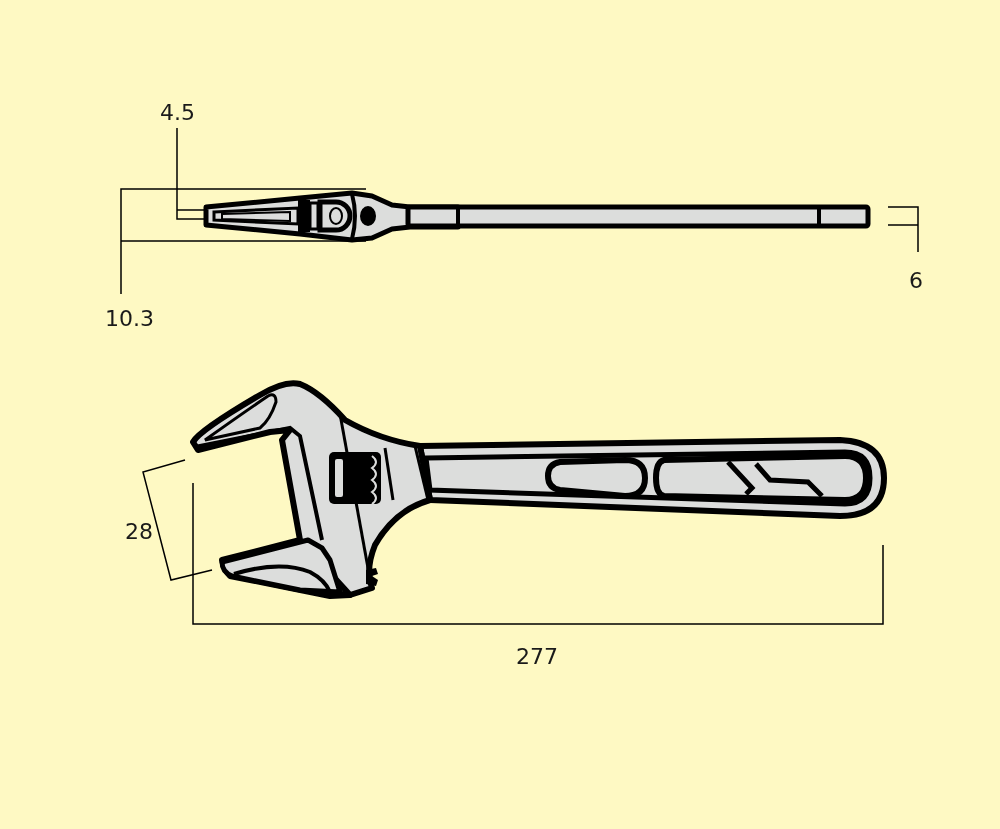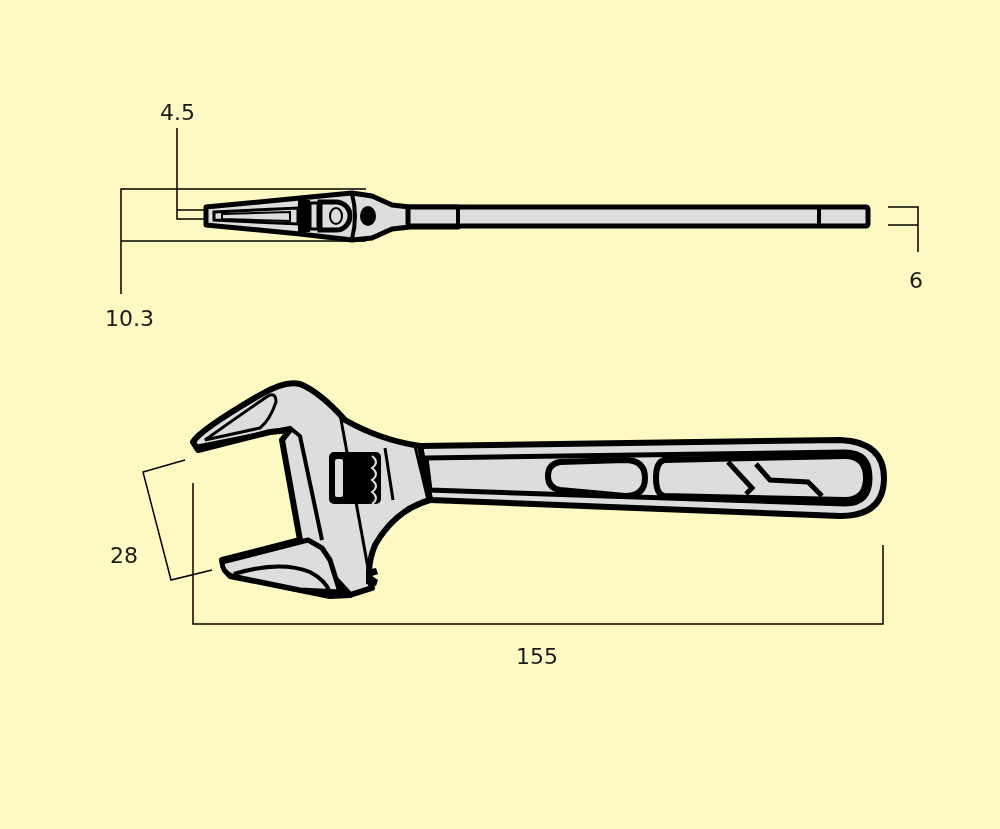--- a/index.html
+++ b/index.html
@@ -115,16 +115,16 @@
 
       <polyline points="185,460 143,472 171,580 212,570"></polyline>
 
       <polyline points="193,483 193,624 883,624 883,545"></polyline>
     </g>
   </svg>
 
   <div class="dim-label" style="left:160px; top:102px;">4.5</div>
   <div class="dim-label" style="left:105px; top:308px;">10.3</div>
   <div class="dim-label" style="left:909px; top:270px;">6</div>
-  <div class="dim-label" style="left:110px; top:521px;margin-top:24px;">28</div>
-  <div class="dim-label" style="left:516px; top:646px;">155</div>
+  <div class="dim-label" style="left:125px; top:521px;">28</div>
+  <div class="dim-label" style="left:516px; top:646px;">277</div>
 
 </div>
 
 </body></html>

